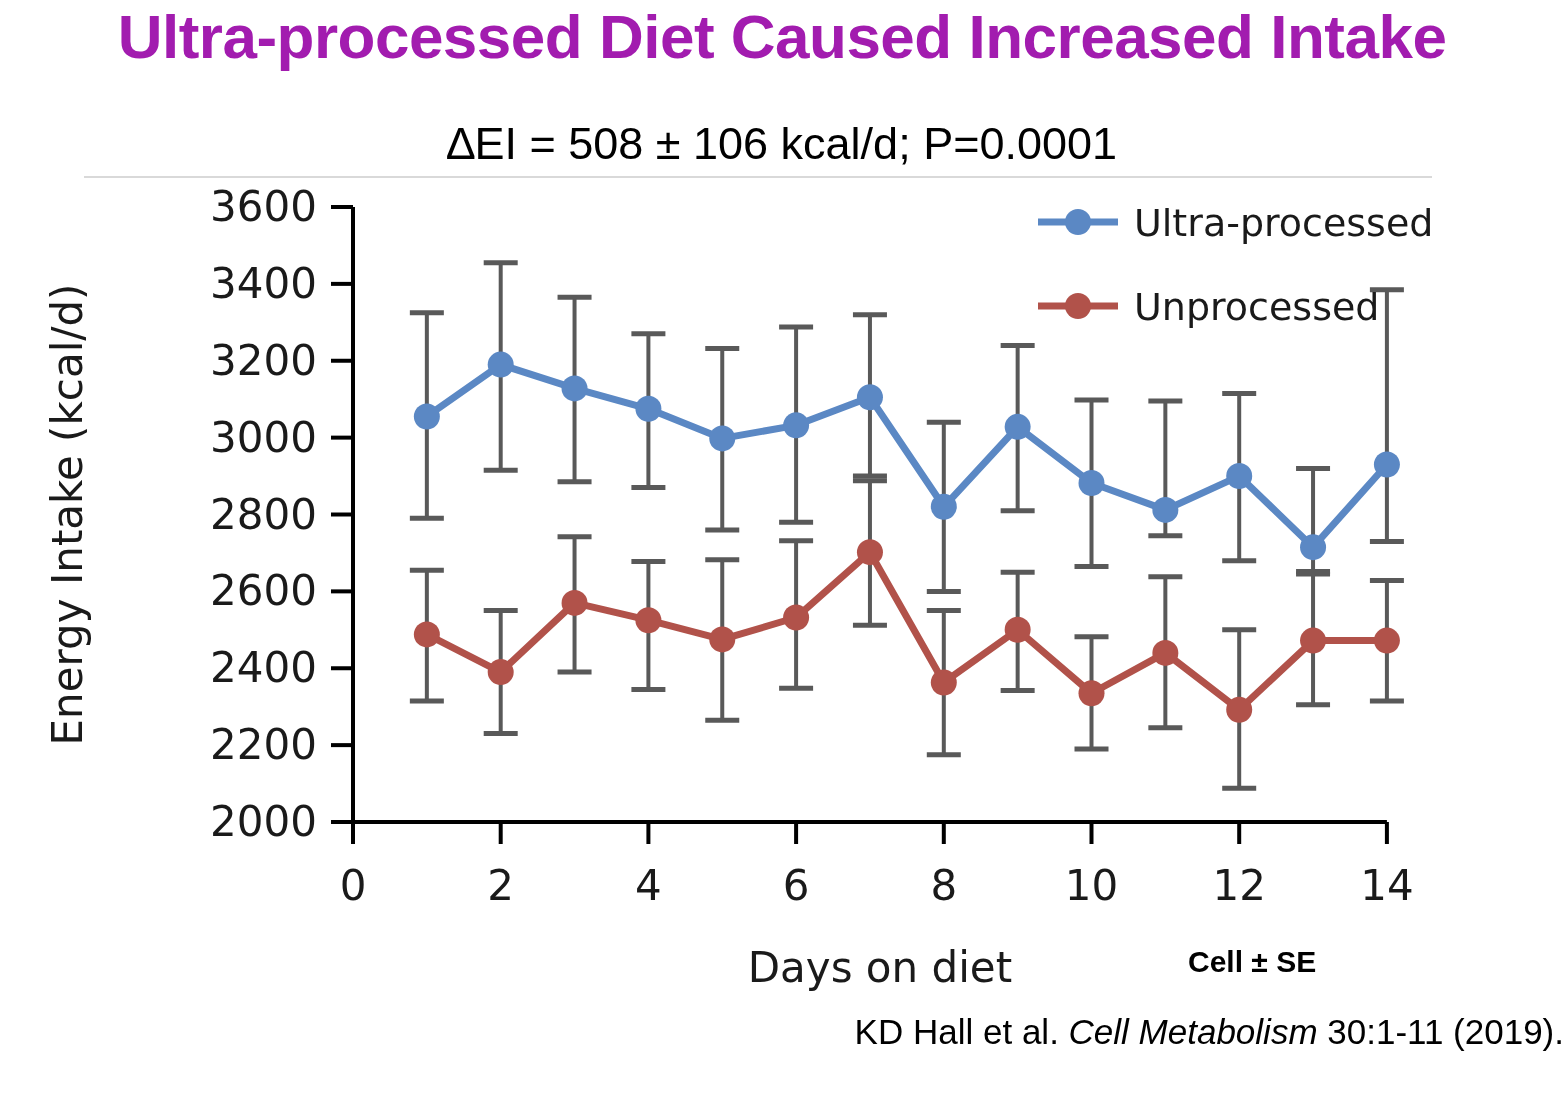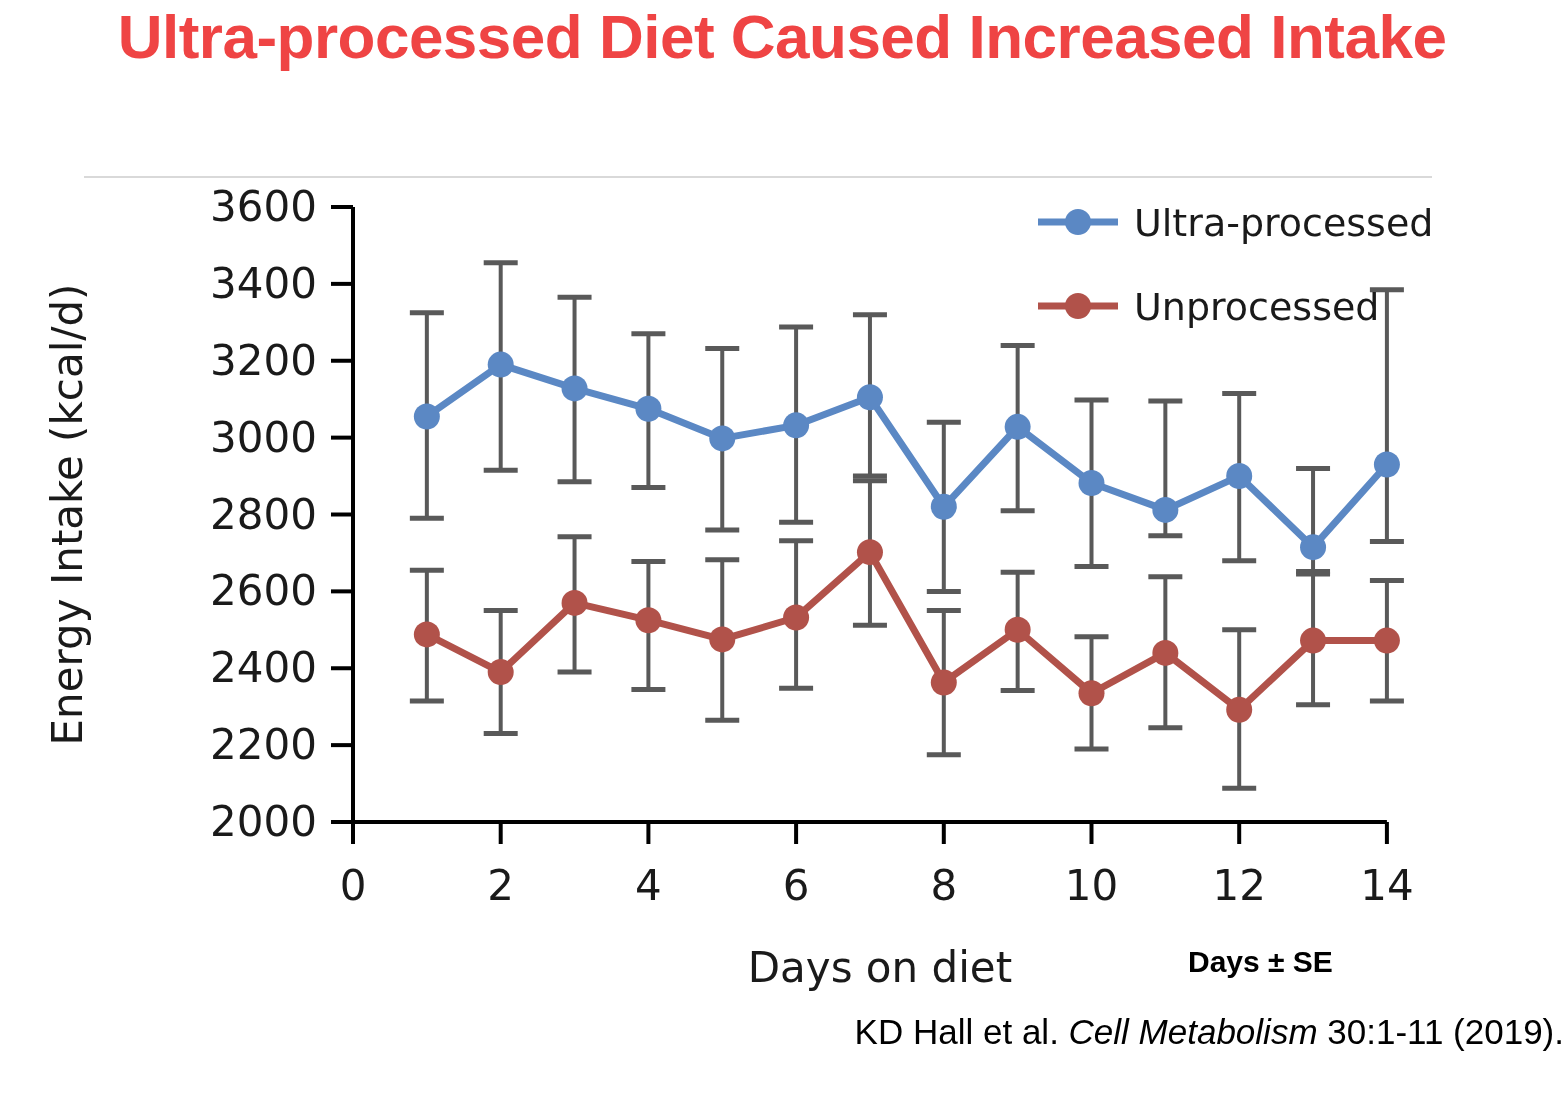--- a/index.html
+++ b/index.html
@@ -18,21 +18,21 @@
     left: 0; top: 0;
     width: 1564px; height: 1102px;
   }
   #slide-title {
     position: absolute;
     left: 0; top: 4px;
     width: 1564px;
     text-align: center;
     font-size: 62px;
     font-weight: bold;
-    color: #ef4444;
+    color: #a21caf;
     letter-spacing: -0.5px;
     line-height: 1.05;
     white-space: nowrap;
   }
   #subtitle {
     position: absolute;
     left: 0; top: 118px;
     width: 1564px;
     text-align: center;
     font-size: 45px;
@@ -91,20 +91,21 @@
   }
   #citation .ital { font-style: italic; }
 </style>
 </head>
 <body>
 
 <div id="slide">
 
   <div id="slide-title">Ultra-processed Diet Caused Increased Intake</div>
 
+  <div id="subtitle">∆EI = 508 ± 106 kcal/d; P=0.0001</div>
 
   <div id="top-rule"></div>
 
   <div id="chart-area">
     <svg id="chart-svg" width="1564" height="820" viewBox="0 0 1564 820">
       <g id="plot-bg"></g>
 
       <g>
         <line id="y-spine" x1="353" y1="27" x2="353" y2="642" stroke="#000" stroke-width="4"></line>
         <line id="x-spine" x1="353" y1="642" x2="1386.8999999999999" y2="642" stroke="#000" stroke-width="4"></line>
@@ -343,17 +344,17 @@
             <circle cx="1078" cy="126" r="13" fill="#b1524a"></circle>
             <text x="1134" y="140" class="legend-text">Unprocessed</text>
           </g>
         </g>
 
       <text id="y-axis-title" class="ylabel-text" x="0" y="0" text-anchor="middle" transform="translate(82,334.5) rotate(-90)">Energy Intake (kcal/d)</text>
       <text id="x-axis-title" class="axistitle-text" x="879.9499999999999" y="802" text-anchor="middle">Days on diet</text>
     </svg>
   </div>
 
-  <div id="mean-se">Days ± SE</div>
+  <div id="mean-se">Cell ± SE</div>
 
   <div id="citation"><span>KD Hall et al. </span><span class="ital">Cell Metabolism</span><span> 30:1-11 (2019).</span></div>
 
 </div>
 
 </body></html>

